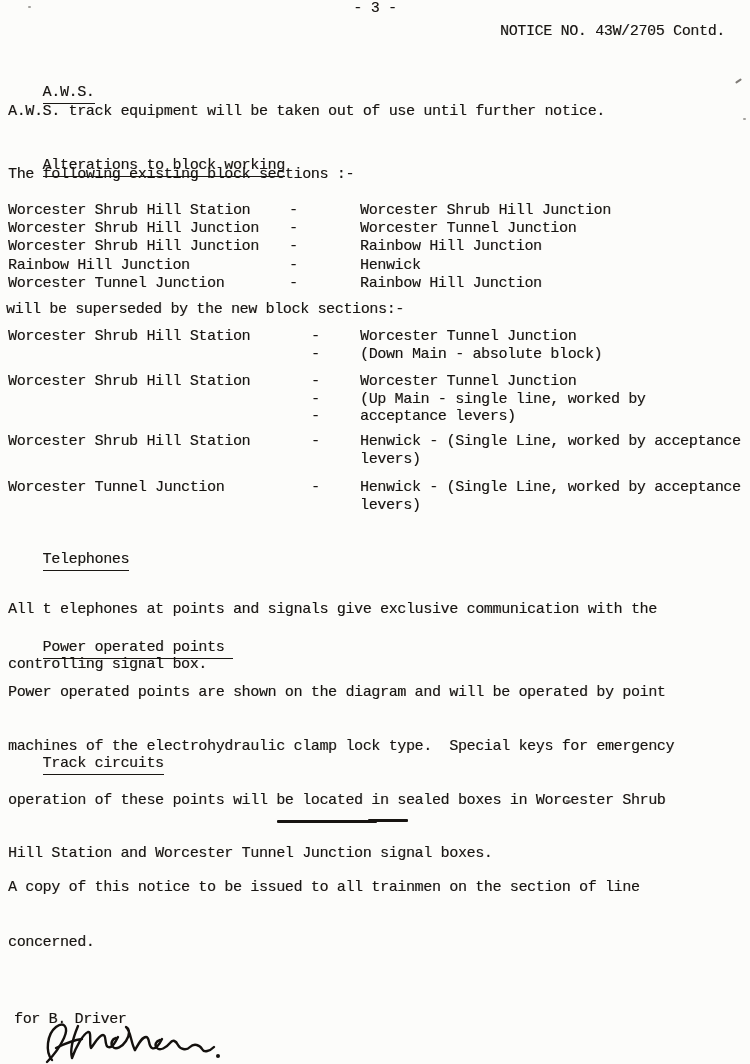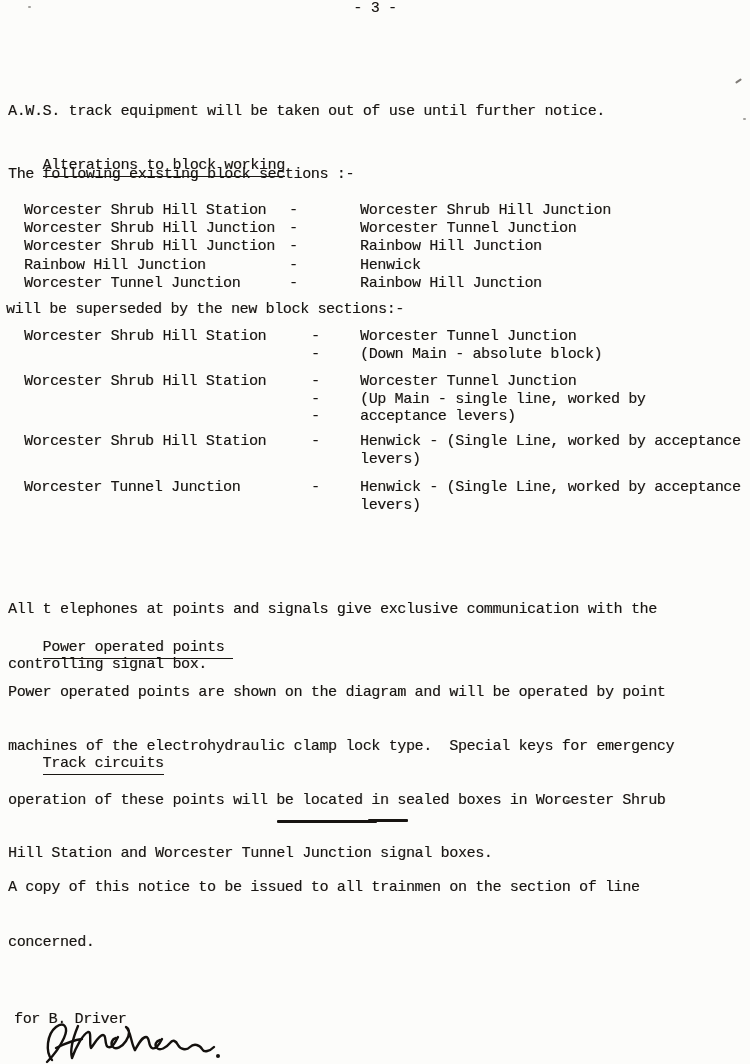--- a/index.html
+++ b/index.html
@@ -21,40 +21,44 @@
     text-shadow:0.45px 0.45px 0 rgba(25,20,15,0.38);
   }
   .h span.u{
     display:inline-block;
     border-bottom:1.7px solid #1a1713;
     padding-bottom:1px;
   }
   .h span.u.trail{padding-right:9px;text-align:right;}
   .lines div{height:18.5px;}
   .plines div{height:17.8px;}
-  .cell-from{position:absolute;left:8px;top:0;margin-left:16px;}
+  .cell-from{position:absolute;left:8px;top:0;}
   .cell-dash-a{position:absolute;left:289px;top:0;}
   .cell-dash-b{position:absolute;left:311px;top:0;}
   .cell-to{position:absolute;left:360px;top:0;}
   .row{position:absolute;left:0;width:750px;height:18px;}
   .rule{
     position:absolute;
     background:#171411;
     border-radius:1px;
   }
   .speck{position:absolute;background:#4a453f;border-radius:1px;}
   .sig{position:absolute;}
 </style>
 </head>
 <body>
 
 <div class="page">
 
   <div class="t" style="left:0;right:0;top:7;width:750px;text-align:center;">- 3 -</div>
+  <div class="t" style="left:500px;top:23px;">NOTICE NO. 43W/2705 Contd.</div>
 
+  <div class="t h" style="left:8px;top:66px;">
+    <span class="u">A.W.S.</span>
+  </div>
   <div class="t h" style="left:8px;top:139px;">
     <span class="u">Alterations to block working</span>
   </div>
 
   <div class="t" style="left:8px;top:103px;">A.W.S. track equipment will be taken out of use until further notice.</div>
   <div class="t" style="left:8px;top:166px;">The following existing block sections :-</div>
 
   <div class="row t" style="top:202px;">
     <span class="cell-from">Worcester Shrub Hill Station</span>
     <span class="cell-dash-a">-</span>
@@ -118,20 +122,23 @@
 
   <div class="row t" style="top:479px;">
     <span class="cell-from">Worcester Tunnel Junction</span>
     <span class="cell-dash-b">-</span>
     <span class="cell-to">Henwick - (Single Line, worked by acceptance</span>
   </div>
   <div class="row t" style="top:497px;">
     <span class="cell-to">levers)</span>
   </div>
 
+  <div class="t h" style="left:8px;top:533px;">
+    <span class="u">Telephones</span>
+  </div>
   <div class="t lines" style="left:8px;top:565px;">
     <div>All t elephones at points and signals give exclusive communication with the</div>
     <div>controlling signal box.</div>
   </div>
 
   <div class="t h" style="left:8px;top:621px;">
     <span class="u trail">Power operated points</span>
   </div>
   <div class="t h" style="left:8px;top:737px;">
     <span class="u">Track circuits</span>

